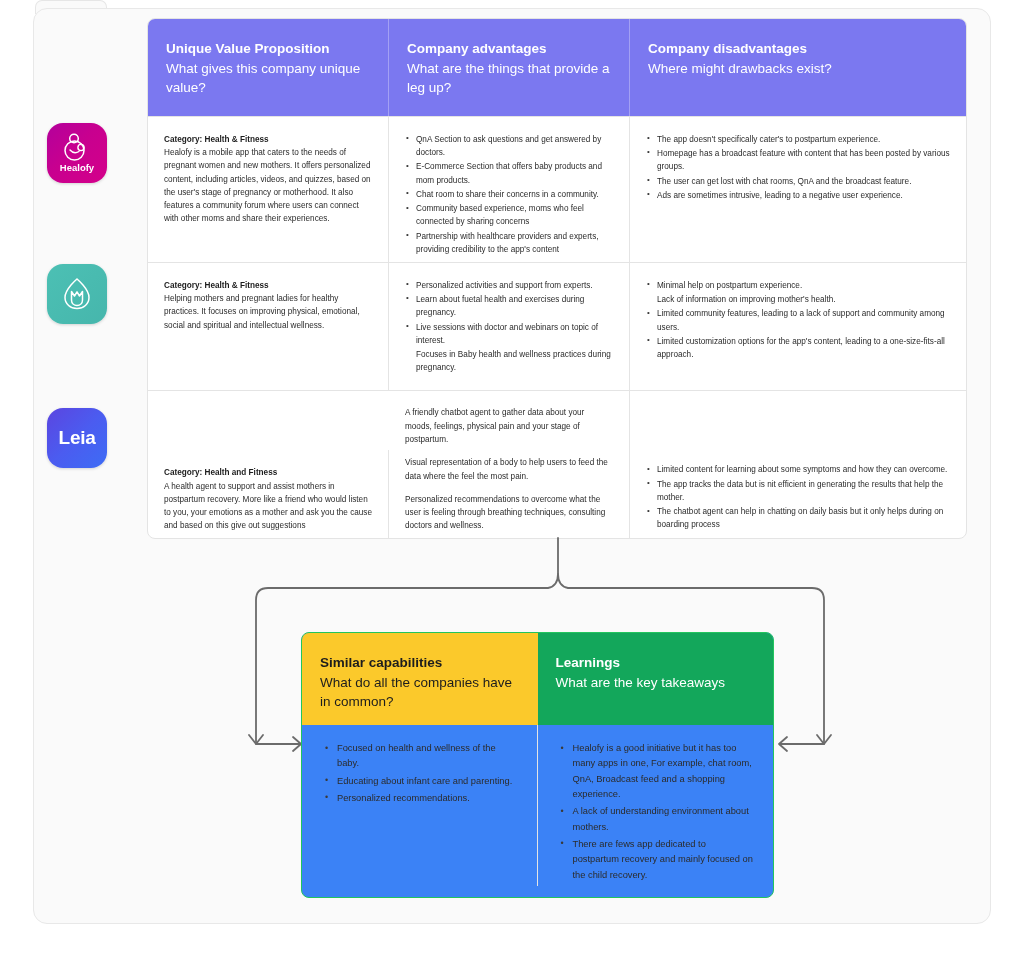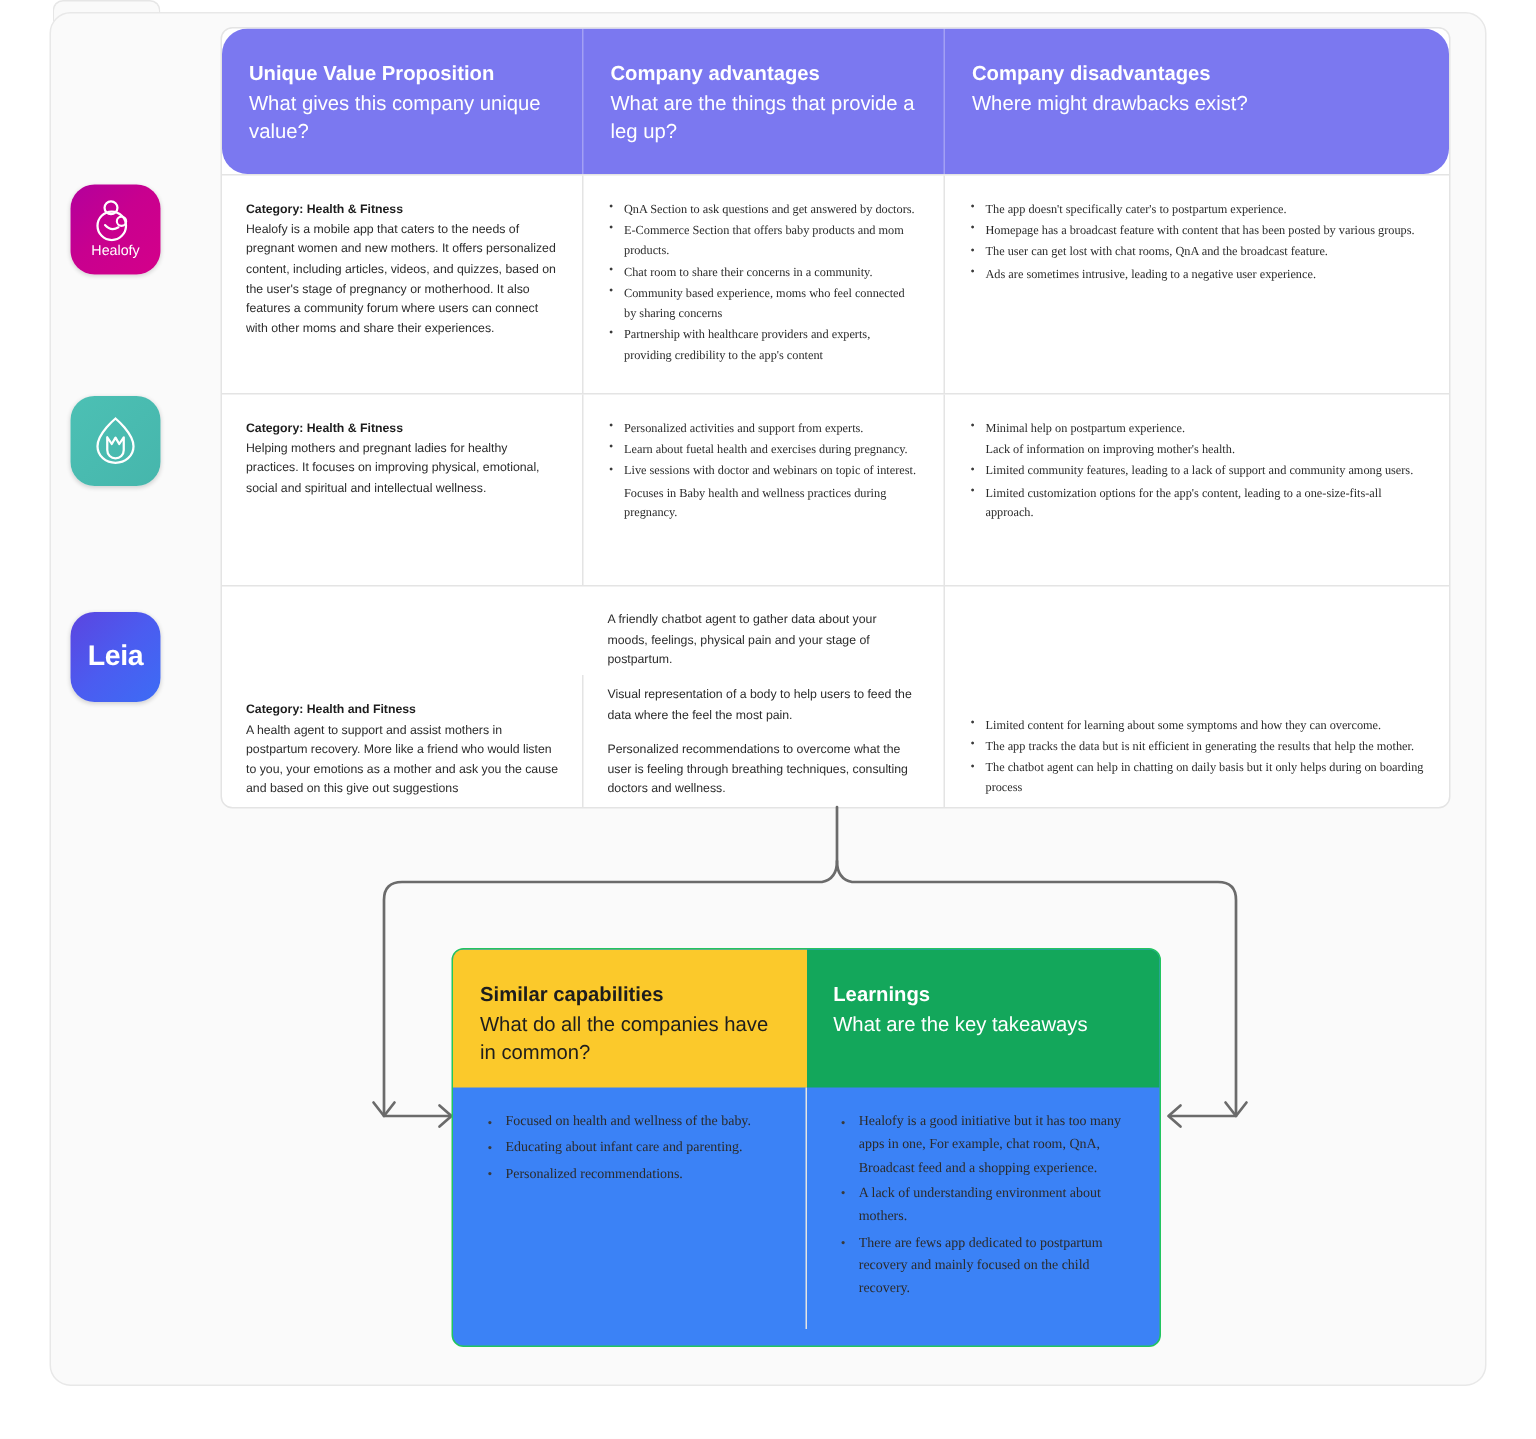--- a/index.html
+++ b/index.html
@@ -21,21 +21,21 @@
     position: absolute; left: 33px; top: 8px; width: 958px; height: 916px;
     background: #fafafa; border: 1px solid #e8e8e8; border-radius: 14px;
   }
 
   
   .table {
     position: absolute; left: 147px; top: 18px; width: 820px; height: 521px;
     background: #ffffff; border: 1px solid #e4e4e4; border-radius: 8px;
     overflow: hidden;
   }
-  .thead { display: flex; background: #7b78f0; border-radius: 17px; }
+  .thead { display: flex; background: #7b78f0; }
   .th {
     flex: 0 0 241px; padding: 20px 18px 18px 18px; color: #ffffff;
     border-right: 1px solid rgba(255,255,255,0.30);
   }
   .th:last-child { flex: 1 1 auto; border-right: none; }
   .th-title { font-size: 13.5px; font-weight: bold; line-height: 1.45; }
   .th-sub   { font-size: 13.5px; font-weight: normal; line-height: 1.45; }
 
   .trow { display: flex; border-top: 1px solid #e4e4e4; }
   .trow:first-of-type { border-top: none; }
@@ -47,40 +47,40 @@
   .td:last-child { flex: 1 1 auto; border-right: none; }
   .row1 { height: 146px; }
   .row2 { height: 128px; }
   .row3 { height: 161px; align-items: flex-end; }
 
   .cat { font-weight: bold; color: #1d1d1d; }
   .para { margin-bottom: 10px; }
   .para:last-child { margin-bottom: 0; }
   ul.bullets { list-style: none; }
   ul.bullets li {
-    position: relative; padding-left: 11px; margin-bottom: 1px; font-family: Liberation Serif, serif;
+    position: relative; padding-left: 11px; margin-bottom: 1px;
   }
   ul.bullets li::before {
     content: "\2022"; position: absolute; left: 1px; top: -0.5px;
     font-size: 8px; color: #3a3a3a;
   }
   ul.bullets li.nobullet::before { content: ""; }
 
   
   .app-icon {
     position: absolute; width: 60px; height: 60px; border-radius: 16px;
     box-shadow: 0 1px 3px rgba(0,0,0,0.16);
     display: flex; flex-direction: column; align-items: center; justify-content: center;
   }
   .icon-healofy {
     left: 47px; top: 123px;
     background: linear-gradient(135deg, #b3009c 0%, #c8008f 45%, #d4008a 100%);
   }
   .icon-healofy .wordmark {
-    color: #ffffff; font-size: 9.5px; font-weight: normal; margin-top: 1px;
+    color: #ffffff; font-size: 9.5px; font-weight: bold; margin-top: 1px;
   }
   .icon-mom {
     left: 47px; top: 264px;
     background: linear-gradient(135deg, #4cc0b4 0%, #46b6ac 100%);
   }
   .icon-leia {
     left: 47px; top: 408px;
     background: linear-gradient(135deg, #5b45e0 0%, #4b5cf0 50%, #3d6cf5 100%);
   }
   .icon-leia .wordmark {

